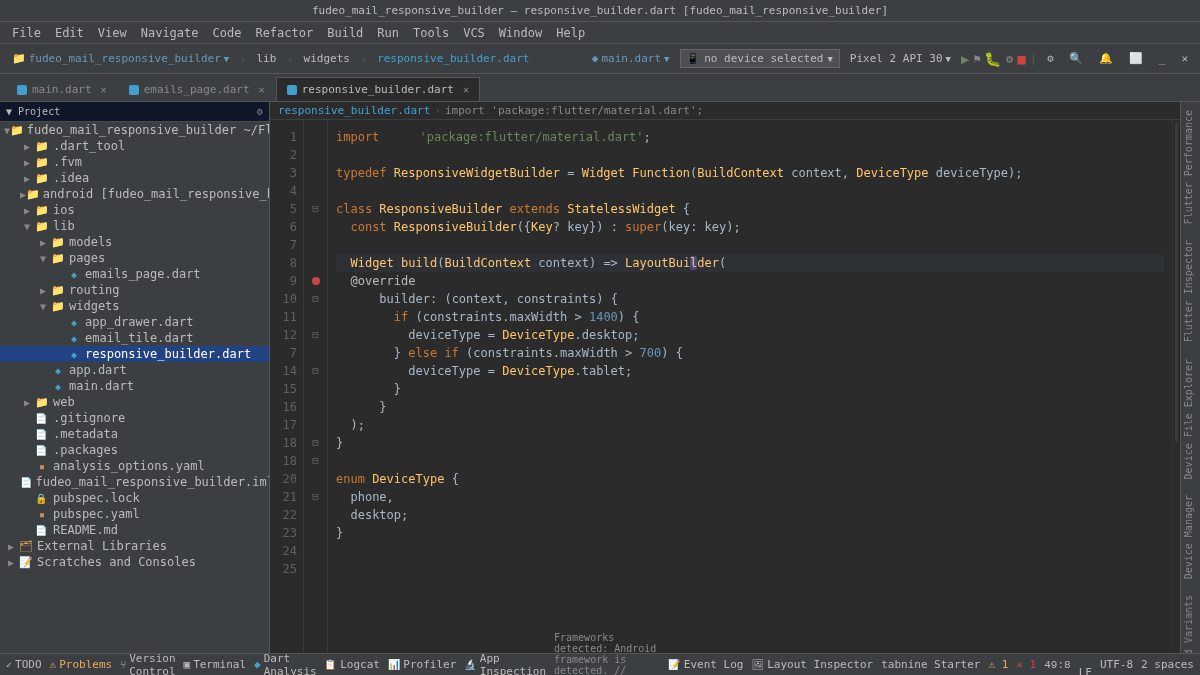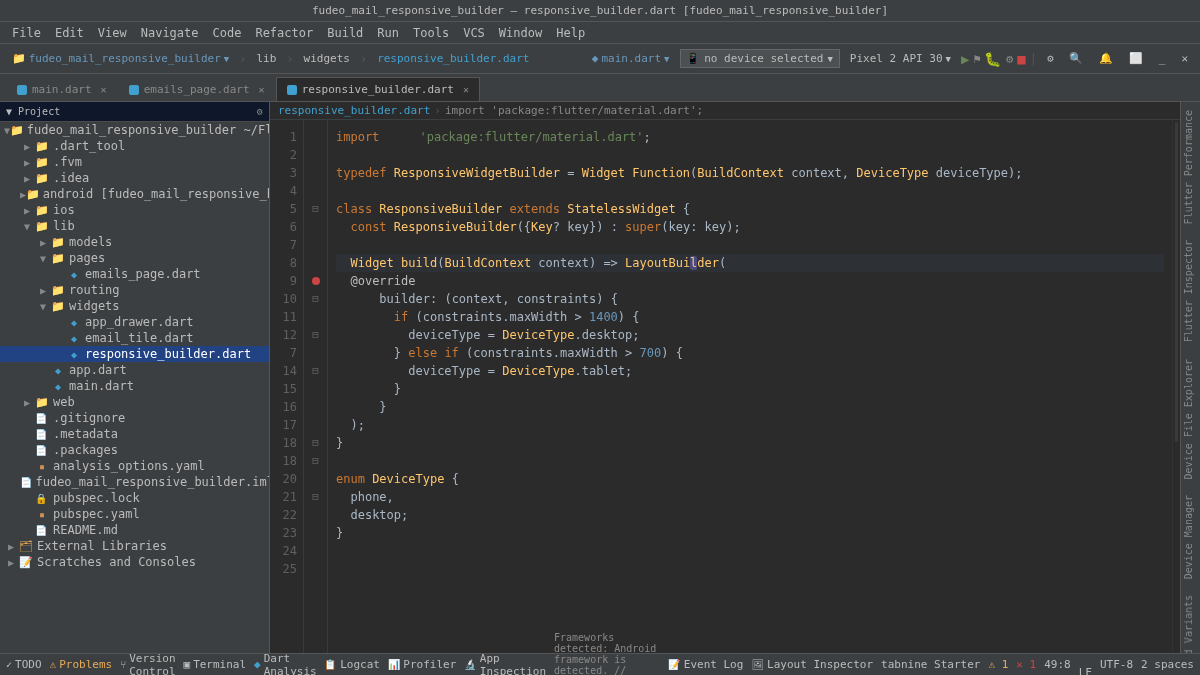--- a/index.html
+++ b/index.html
@@ -795,18 +795,18 @@
       <span style="font-size:10px;">📝</span>
       <span>Event Log</span>
     </div>
     <div class="status-item">
       <span style="font-size:10px;">🖼</span>
       <span>Layout Inspector</span>
     </div>
     <span style="color:#bbb;cursor:pointer;">tabnine Starter</span>
     <span class="status-warn">⚠ <span>1</span></span>
     <span class="status-error">✕ <span>1</span></span>
-    <span style="cursor:pointer;">49:8</span>
+    <span style="cursor:pointer;font-family:Liberation Mono, monospace;">49:8</span>
     <span style="cursor:pointer;margin-top:16px;">LF</span>
     <span style="cursor:pointer;">UTF-8</span>
     <span style="cursor:pointer;">2 spaces</span>
   </div>
 </div>
 
 </body></html>

